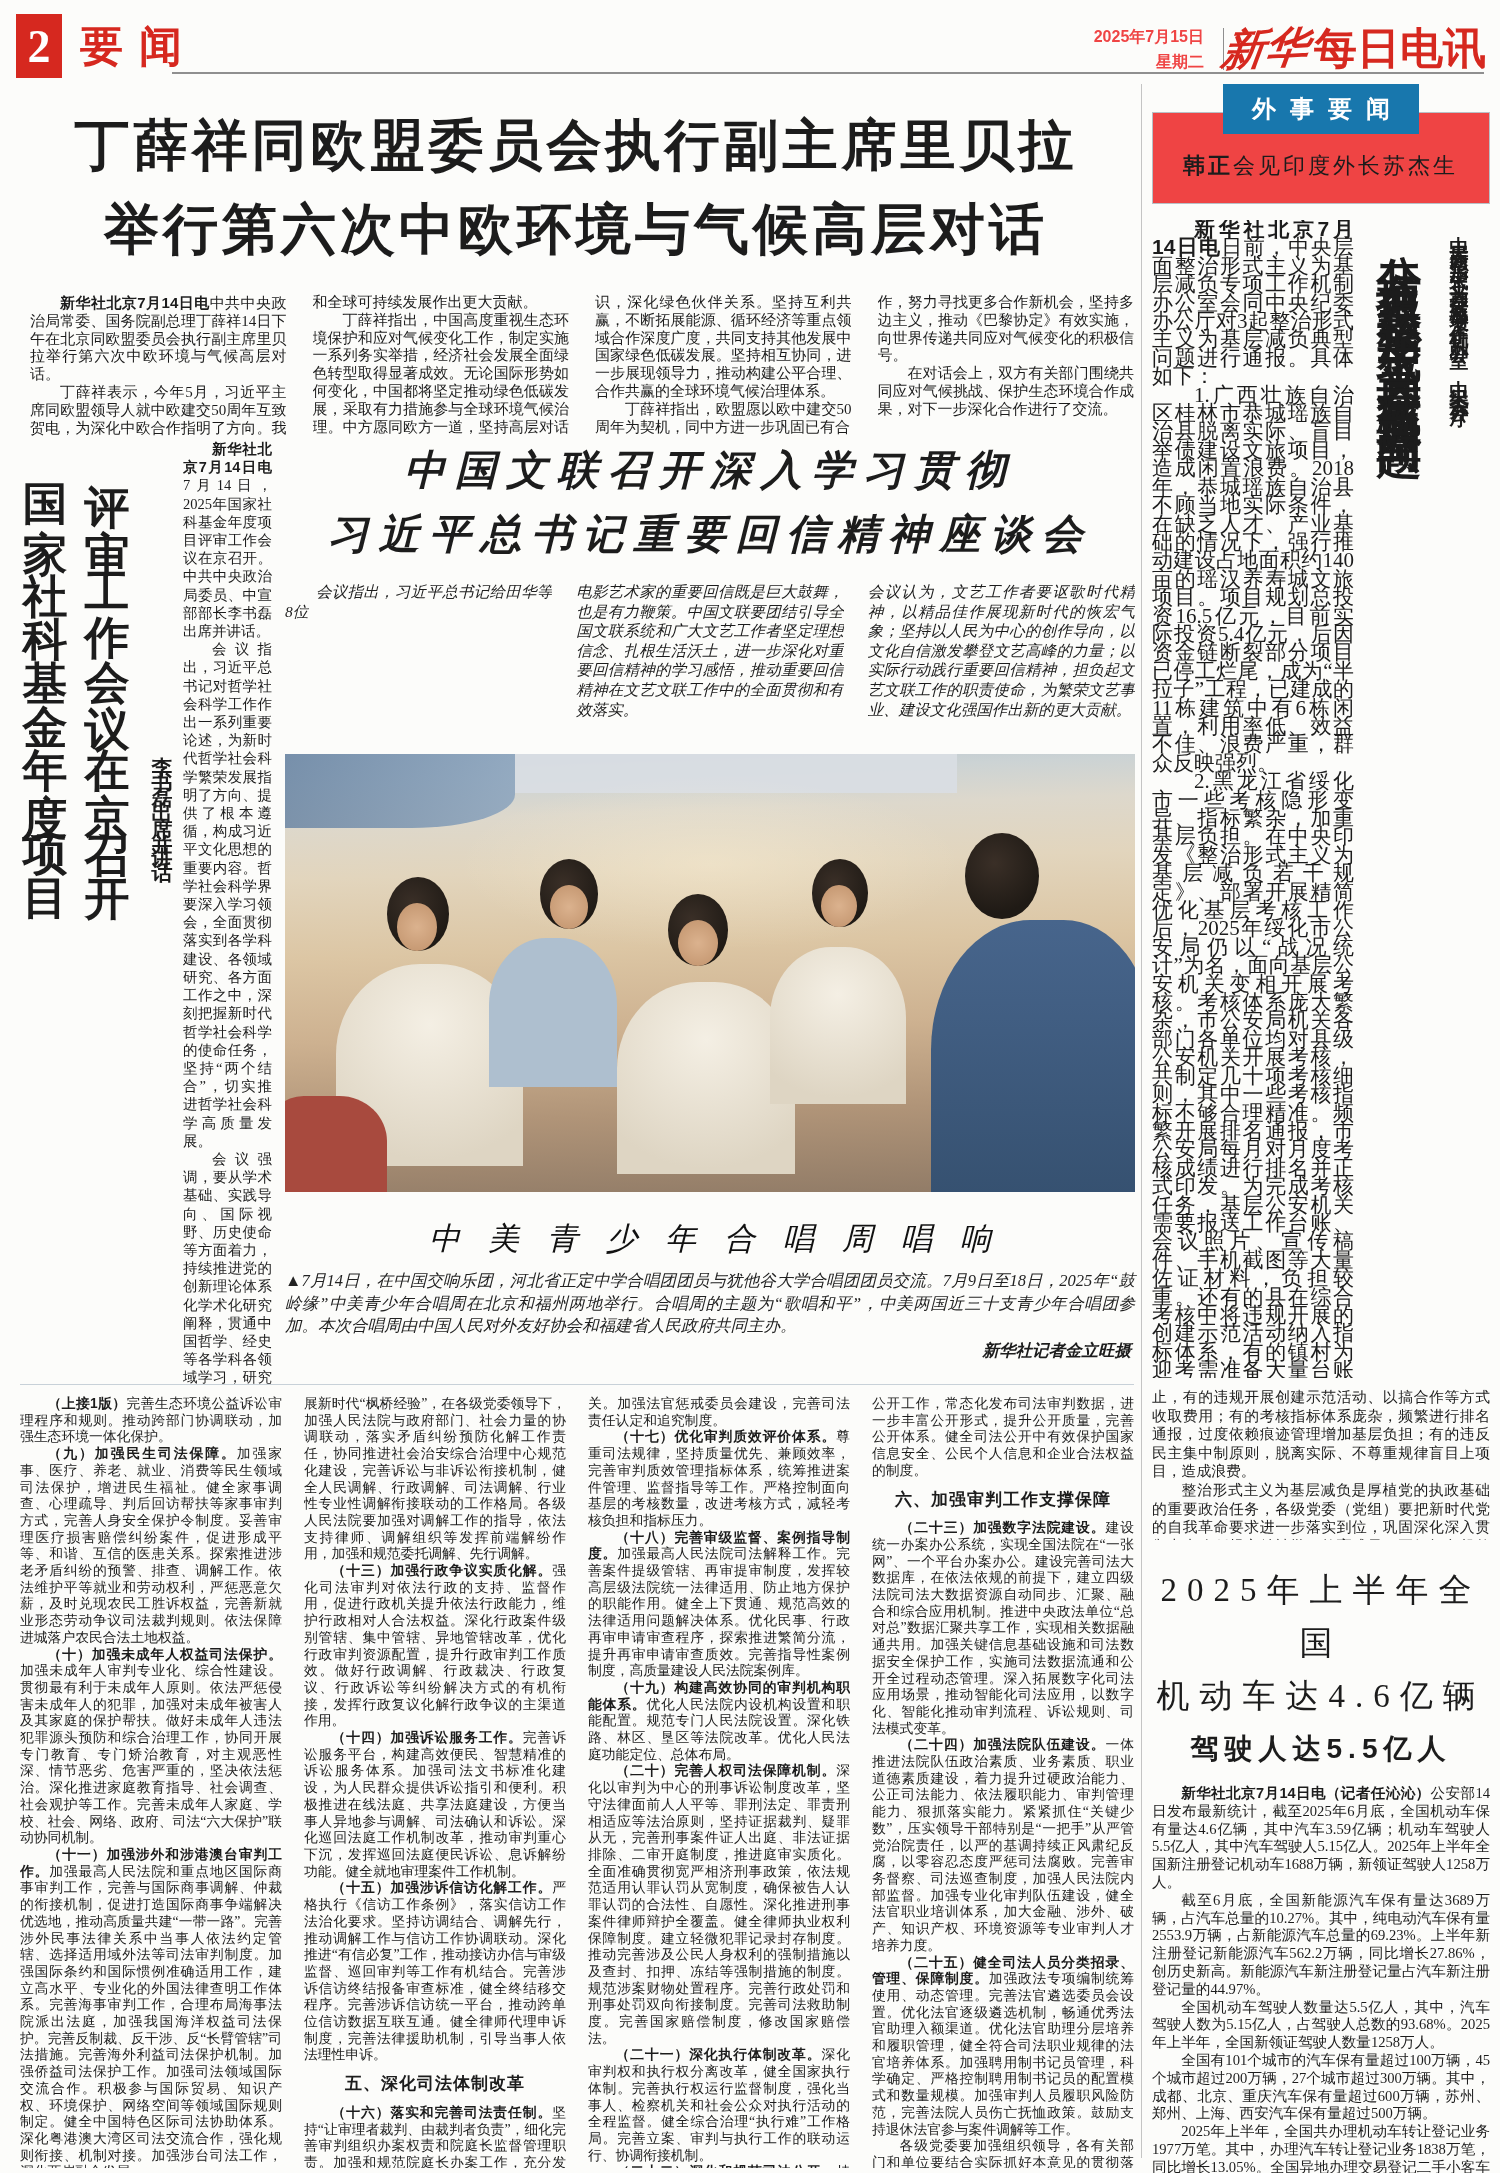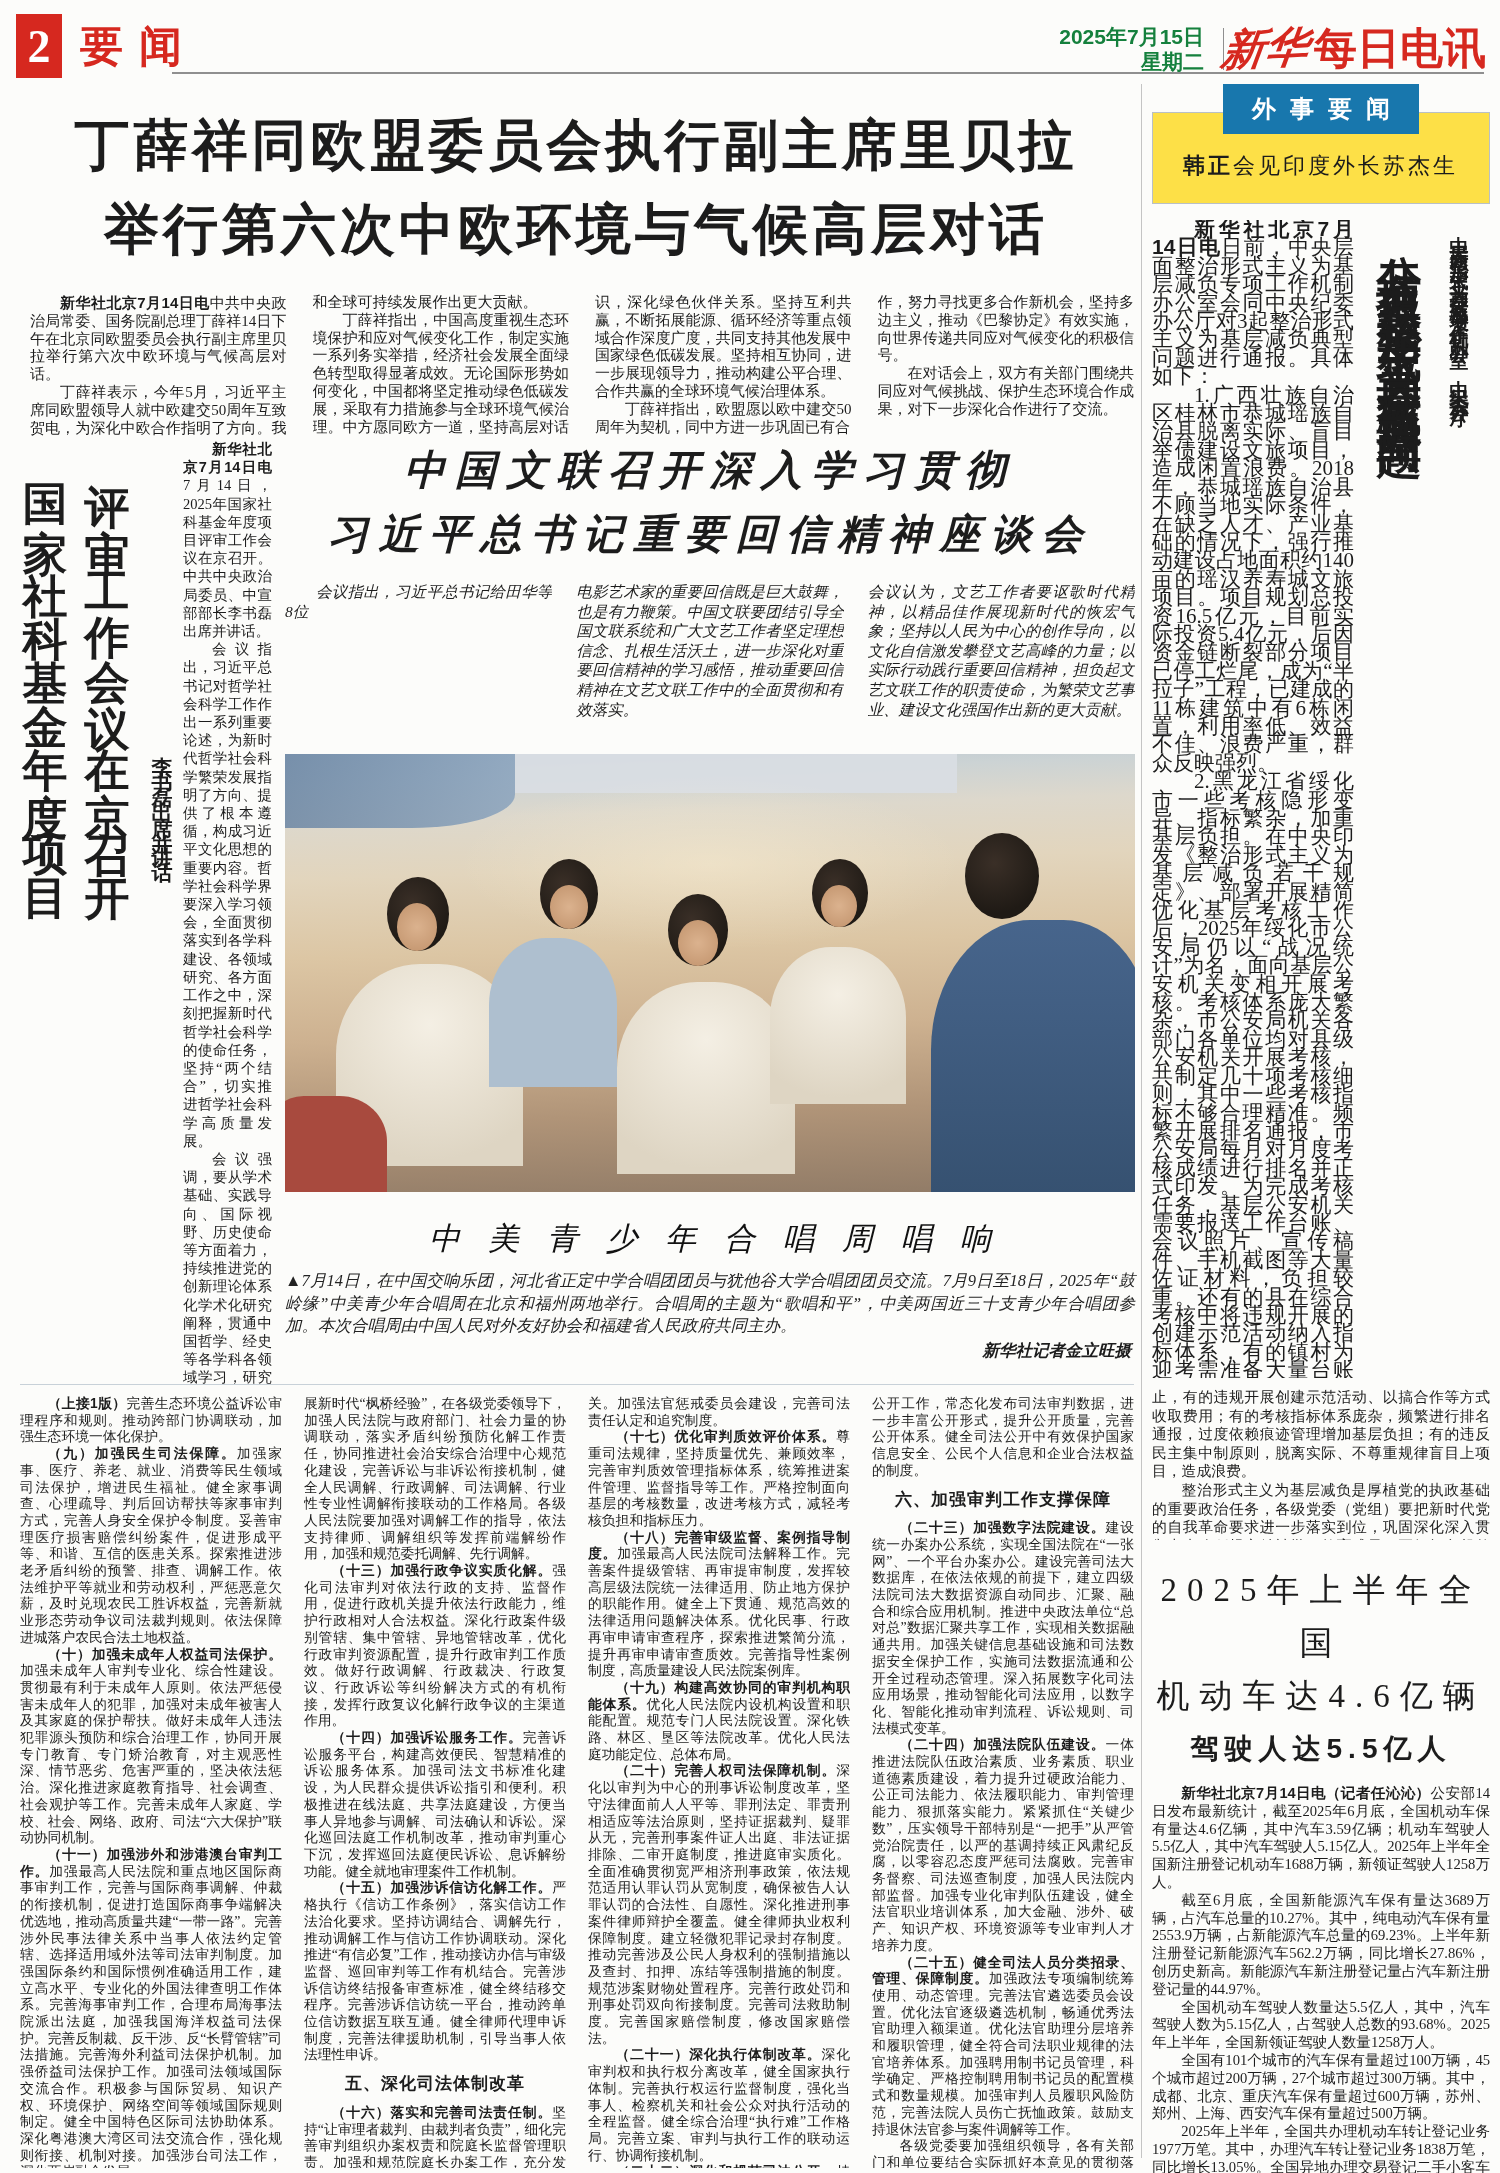--- a/index.html
+++ b/index.html
@@ -4,21 +4,21 @@
 <style>
   html,body{margin:0;padding:0;background:#e8e8e6;}
   .page{position:relative;width:1500px;height:2173px;margin:0 auto;background:#fcfcfa;
         font-family:"Liberation Serif", serif;color:#1c1c1c;overflow:hidden;}
   
   .pagenum{position:absolute;left:16px;top:14px;width:46px;height:64px;background:#d6281f;
            color:#fff;font-weight:bold;font-size:46px;display:flex;align-items:center;justify-content:center;}
   .section-label{position:absolute;left:80px;top:18px;font-size:43px;font-weight:900;color:#d6281f;letter-spacing:16px;}
   .h-rule{position:absolute;left:172px;top:72px;width:1312px;height:2px;background:#8f8f8f;}
   .date-block{position:absolute;right:296px;top:24px;text-align:right;
-              font-family:"Liberation Sans",sans-serif;font-weight:600;font-size:21px;line-height:25px;color:#15803d;}
+              font-family:"Liberation Sans",sans-serif;font-weight:600;font-size:16px;line-height:25px;color:#ef4444;}
   .date-sep{position:absolute;right:276px;top:28px;width:1px;height:42px;background:#8f8f8f;}
   .masthead{position:absolute;right:14px;top:20px;font-size:43px;font-weight:900;color:#d6281f;white-space:nowrap;}
   .masthead .script{display:inline-block;font-style:italic;transform:skewX(-10deg) rotate(-3deg);margin-right:6px;}
   
   .para{margin:0;text-indent:2em;text-align:justify;}
   .noind{text-indent:0;}
   .lead{font-family:"Liberation Sans",sans-serif;font-weight:bold;}
   .col-h{text-align:center;font-weight:bold;font-size:17px;font-family:"Liberation Sans",sans-serif;
          margin:12px 0;letter-spacing:1px;text-indent:0;}
   
@@ -48,21 +48,21 @@
   .ph-chair{left:-2%;bottom:-4%;width:14%;height:26%;background:#a84a3e;border-radius:30% 40% 0 0;}
   .ph-glow{left:20%;top:5%;width:60%;height:40%;background:radial-gradient(ellipse,rgba(255,243,214,.4),rgba(255,243,214,0) 70%);}
   .cap-title{margin-top:26px;text-align:center;font-size:31px;letter-spacing:28px;padding-left:28px;color:#111;}
   .cap-text{margin-top:10px;font-size:16.5px;line-height:22.5px;text-align:justify;color:#222;}
   .cap-credit{text-align:right;font-weight:bold;font-family:"Liberation Sans",sans-serif;font-size:16.5px;margin-top:2px;padding-right:4px;}
   
   .vrule{position:absolute;left:1141px;top:84px;width:1px;height:2074px;background:#c4c4c4;}
   .right-col{position:absolute;left:1152px;top:84px;width:338px;}
   .fa-tab{width:196px;margin:0 auto;background:#1877ad;color:#fff;text-align:center;font-size:24px;font-weight:bold;
           letter-spacing:14px;padding:9px 0 9px 14px;position:relative;z-index:2;font-family:"Liberation Sans",sans-serif;box-sizing:border-box;}
-  .fa-box{border:1.5px solid #b9c0c6;margin-top:-22px;padding:38px 16px 22px 30px;background:#fde047;}
+  .fa-box{border:1.5px solid #b9c0c6;margin-top:-22px;padding:38px 16px 22px 30px;background:#ef4444;}
   .fa-title{font-size:22px;letter-spacing:3px;}
   .fa-title .person{font-weight:bold;font-family:"Liberation Sans",sans-serif;}
   .tb-row{display:flex;gap:13px;margin-top:16px;height:1158px;overflow:hidden;}
   .tb-text{width:202px;overflow:hidden;font-size:21px;line-height:18.4px;}
   .tb-vh{writing-mode:vertical-rl;font-size:45px;font-weight:900;letter-spacing:9px;width:62px;}
   .tb-kicker{writing-mode:vertical-rl;font-size:19px;letter-spacing:5px;width:30px;font-weight:600;}
   .tb-tail{margin-top:10px;height:152px;overflow:hidden;font-size:14.8px;line-height:18.6px;}
   .veh-head{margin-top:24px;text-align:center;}
   .veh-h1,.veh-h2{font-size:33px;letter-spacing:10px;line-height:53px;}
   .veh-h3{font-size:28px;font-weight:bold;font-family:"Liberation Sans",sans-serif;letter-spacing:6px;line-height:52px;}

